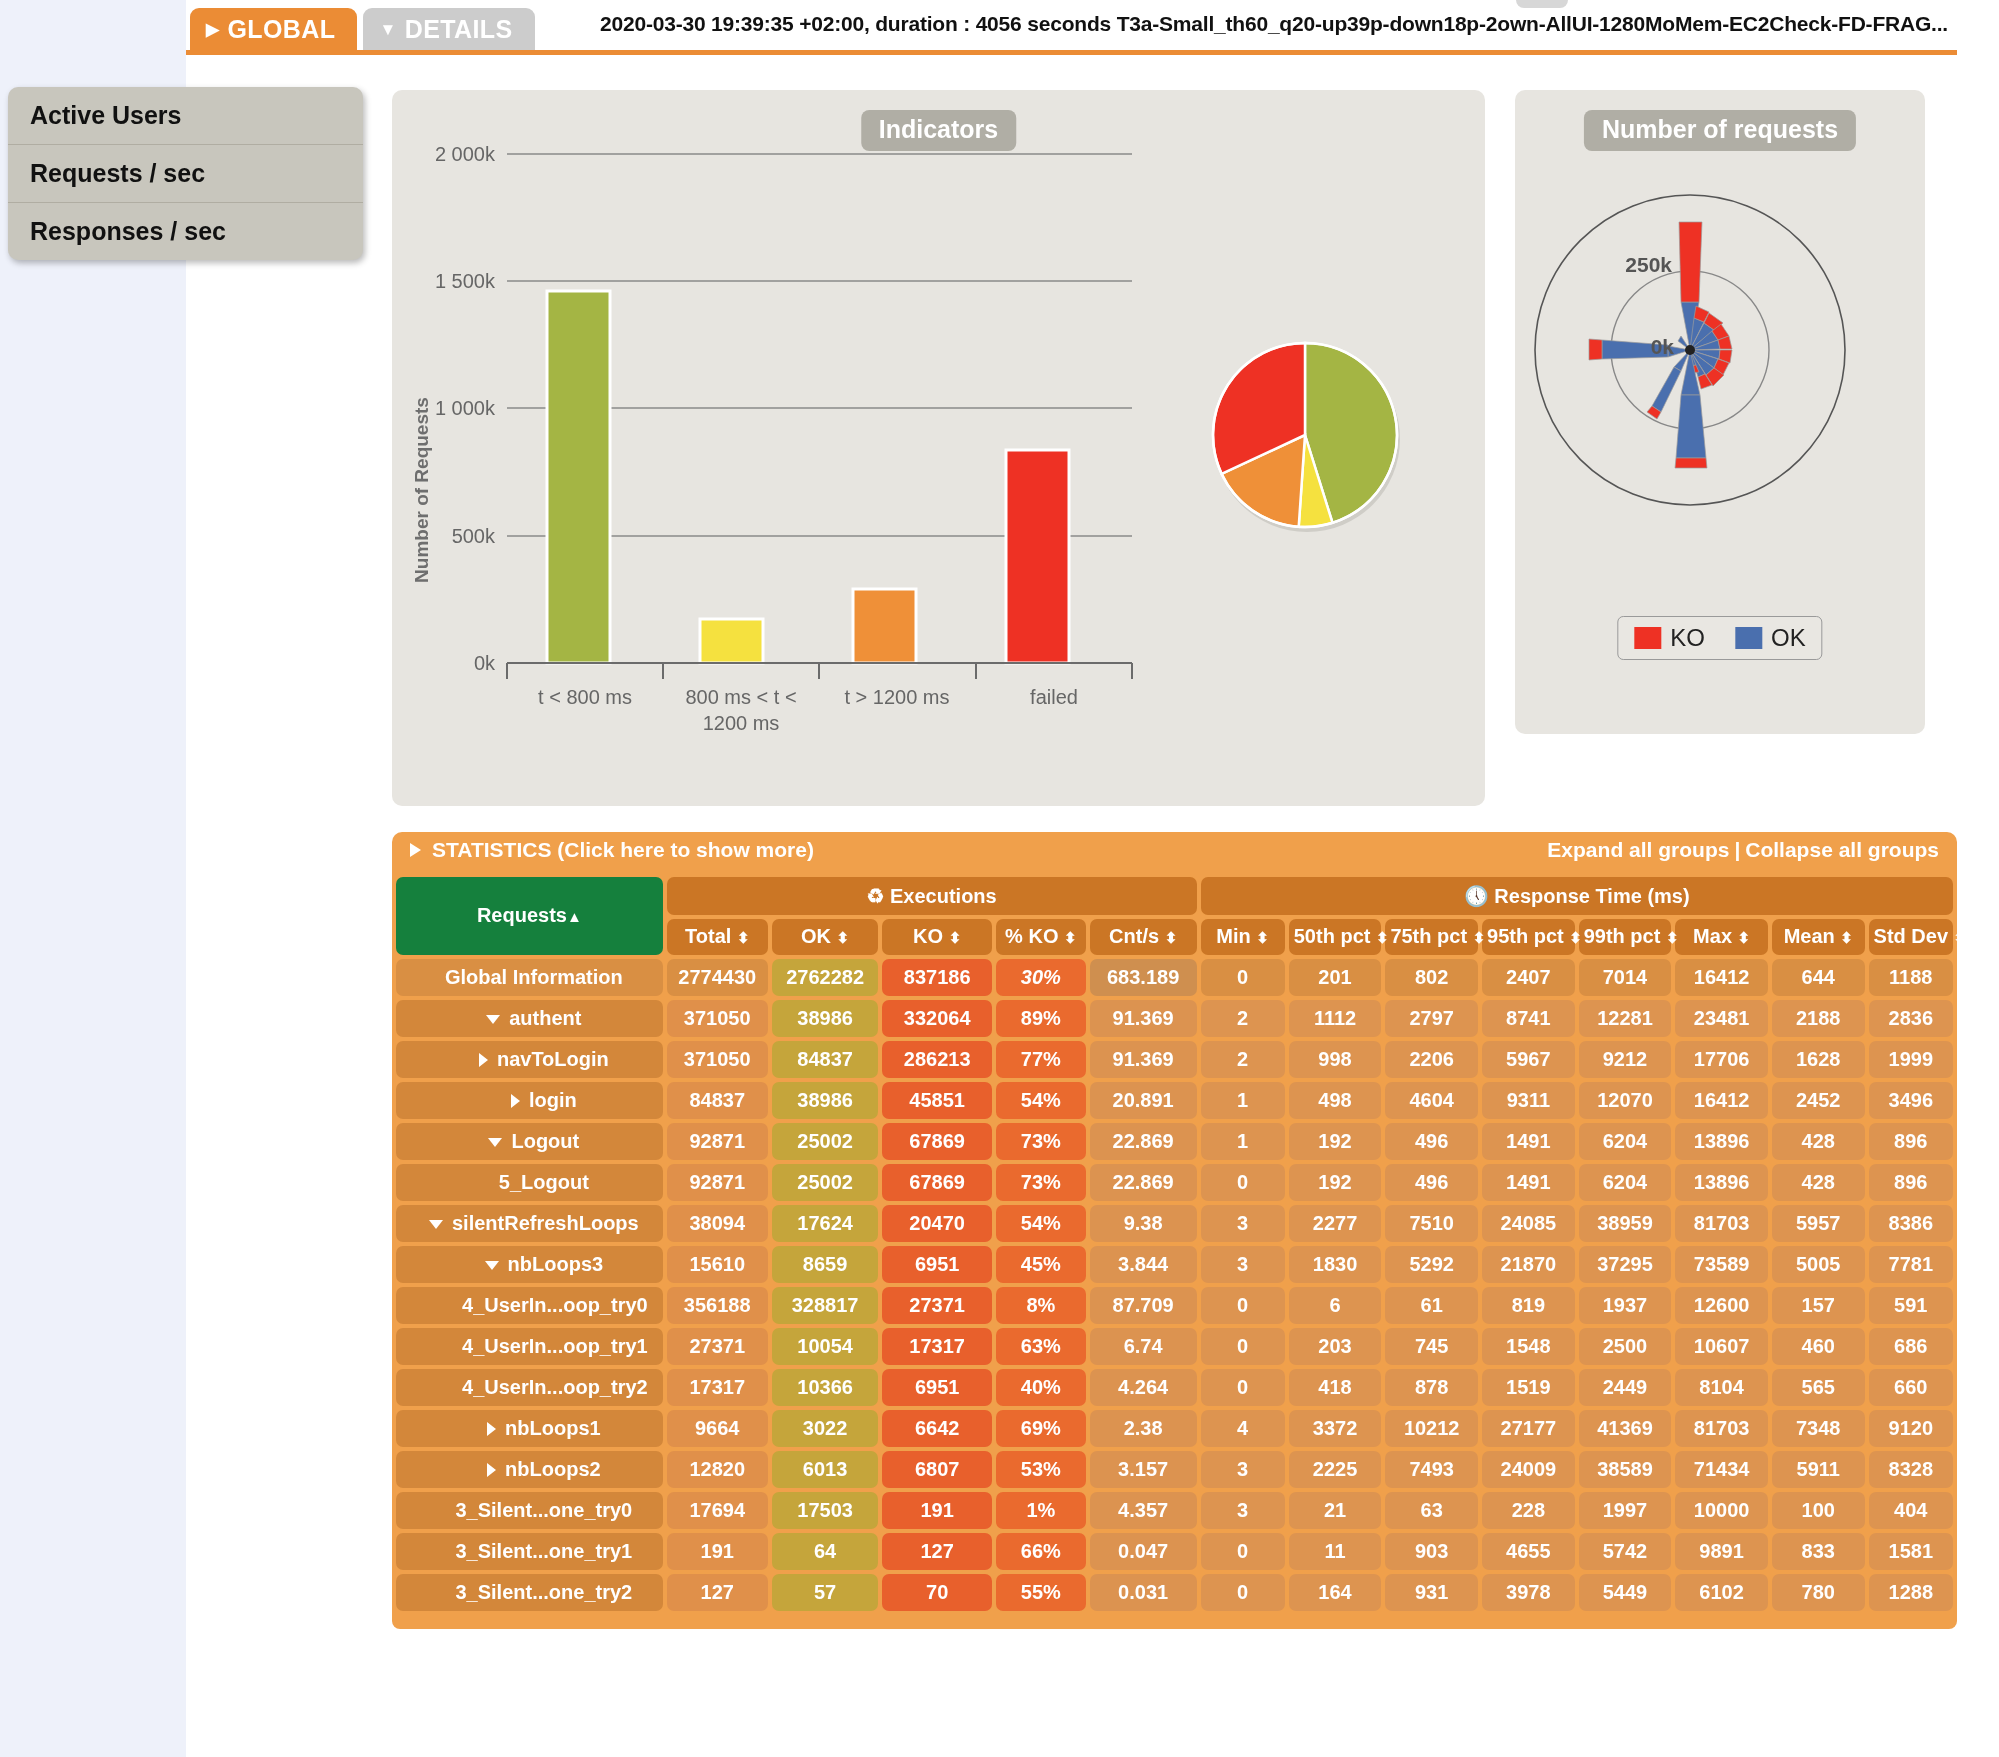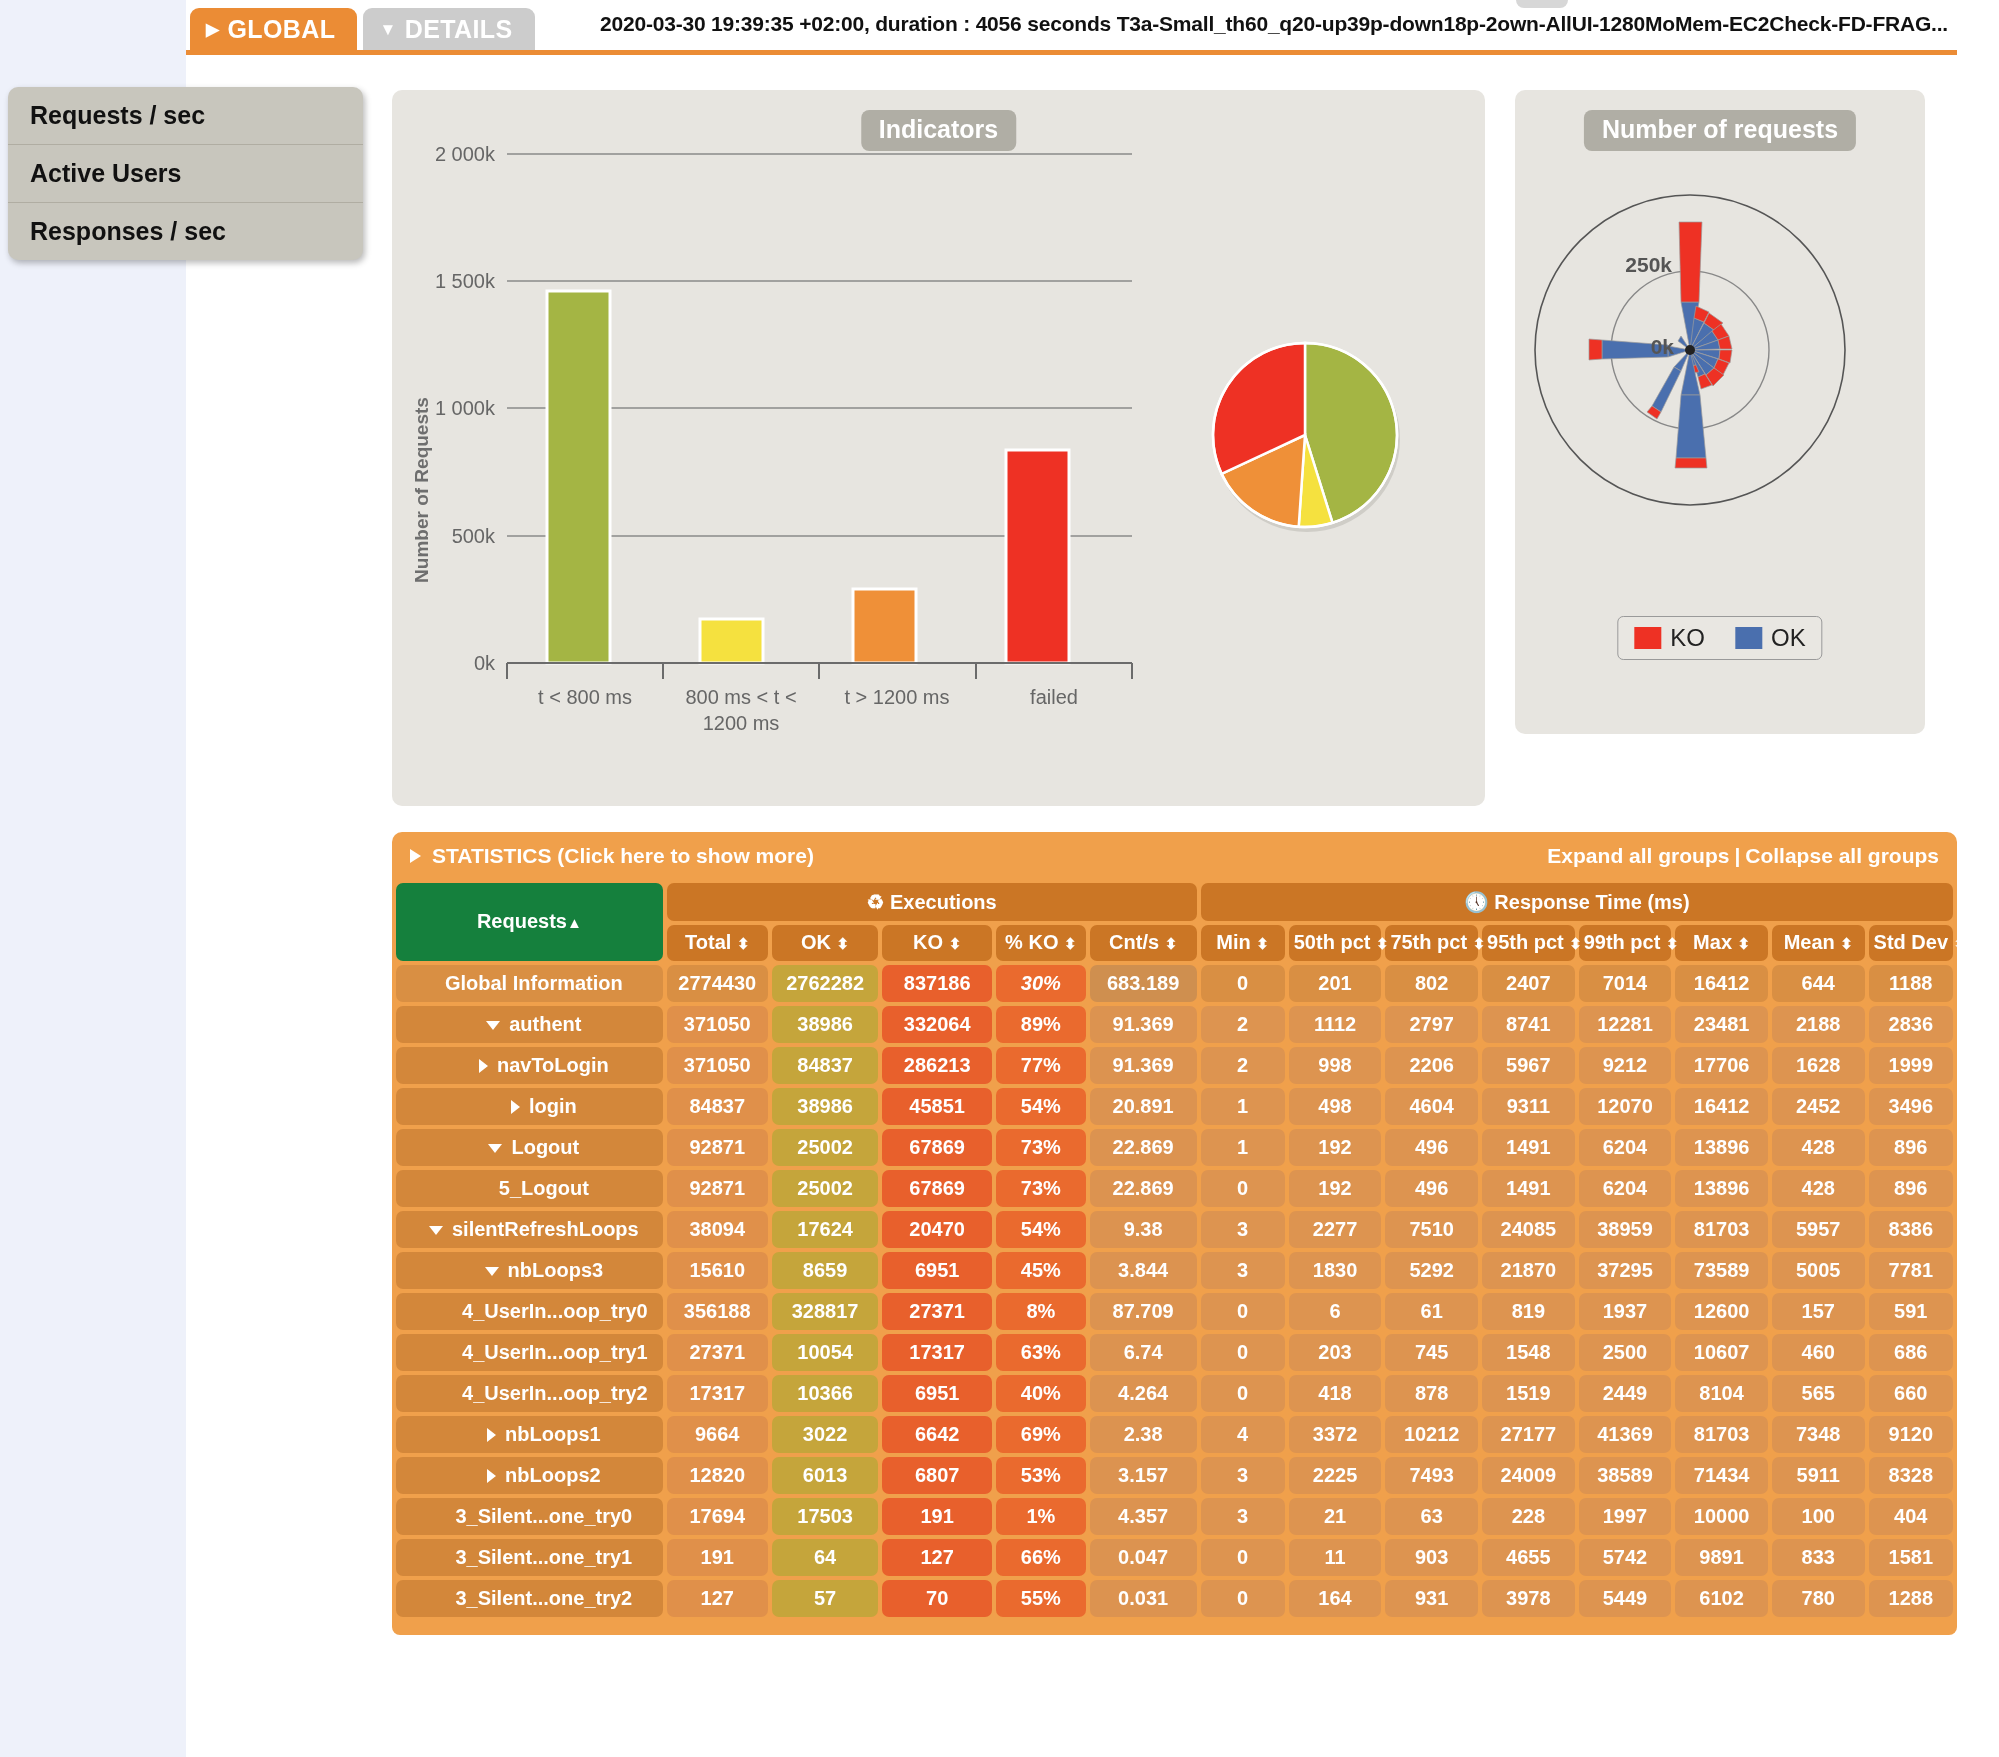--- a/index.html
+++ b/index.html
@@ -121,21 +121,21 @@
   
   .stats {
     margin-top: 26px;
     background: #f0a04b;
     border-radius: 10px 10px 8px 8px;
     padding: 0 0 14px 0;
     position: relative;
   }
   .stats-head {
     display: flex; align-items: center; justify-content: space-between;
-    padding: 12px 18px 11px;
+    padding: 6px 18px 11px;
     color: #fff; font-size: 21px; font-weight: bold;
   }
   .stats-head .lft { display: flex; align-items: center; gap: 11px; cursor: pointer; }
   .stats-head .tri {
     width: 0; height: 0;
     border-left: 11px solid #fff;
     border-top: 7px solid transparent;
     border-bottom: 7px solid transparent;
   }
   .stats-head .rgt span { cursor: pointer; }
@@ -200,24 +200,24 @@
   <div class="tab inactive">
     <span class="caret">▼</span>
     <span>DETAILS</span>
   </div>
 </div>
 <div class="title-text">2020-03-30 19:39:35 +02:00, duration : 4056 seconds T3a-Small_th60_q20-up39p-down18p-2own-AllUI-1280MoMem-EC2Check-FD-FRAG...</div>
 <div class="top-underline"></div>
 
 <div class="sidebar">
   <div class="side-item">
-    <span>Requests / sec</span>
+    <span>Active Users</span>
   </div>
   <div class="side-item">
-    <span>Active Users</span>
+    <span>Requests / sec</span>
   </div>
   <div class="side-item">
     <span>Responses / sec</span>
   </div>
 </div>
 
 <div class="main">
 
 
   <div class="charts-row">

